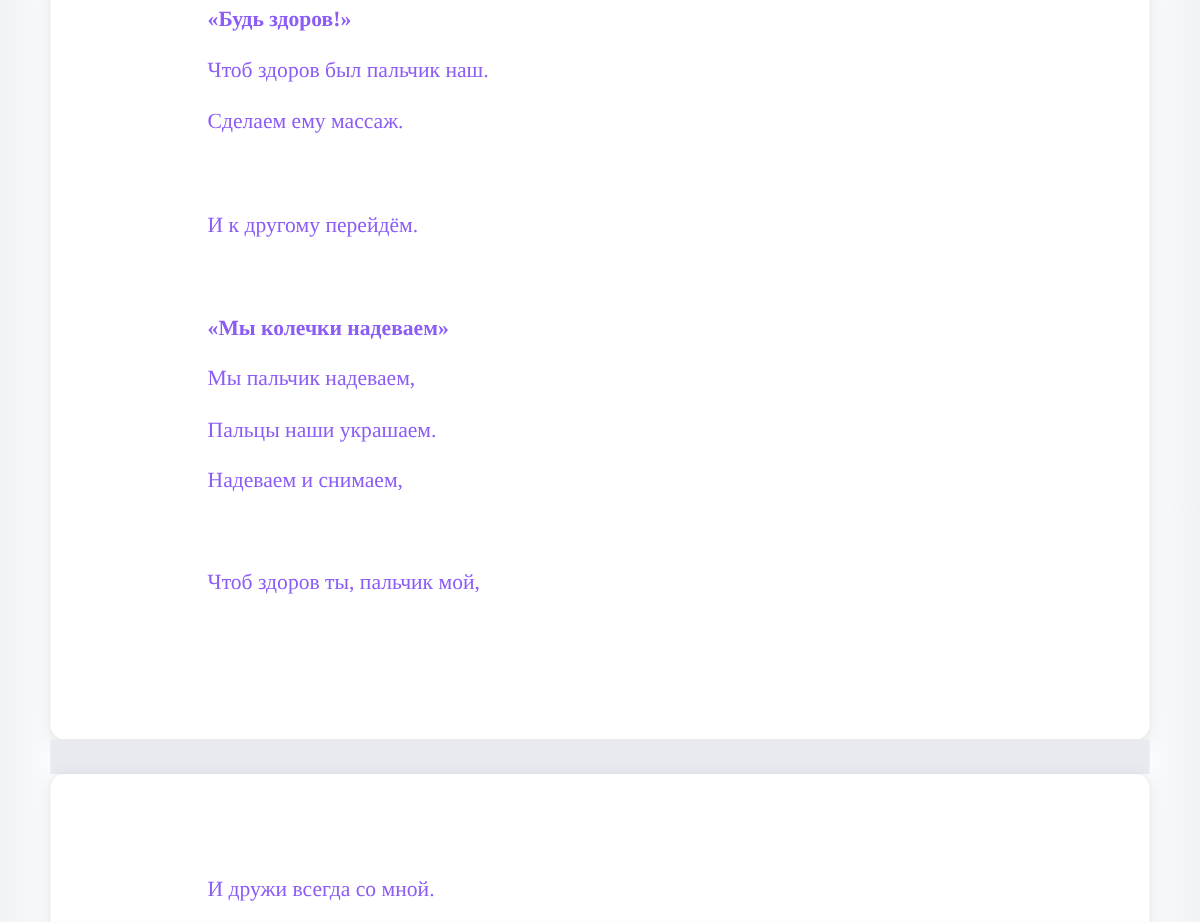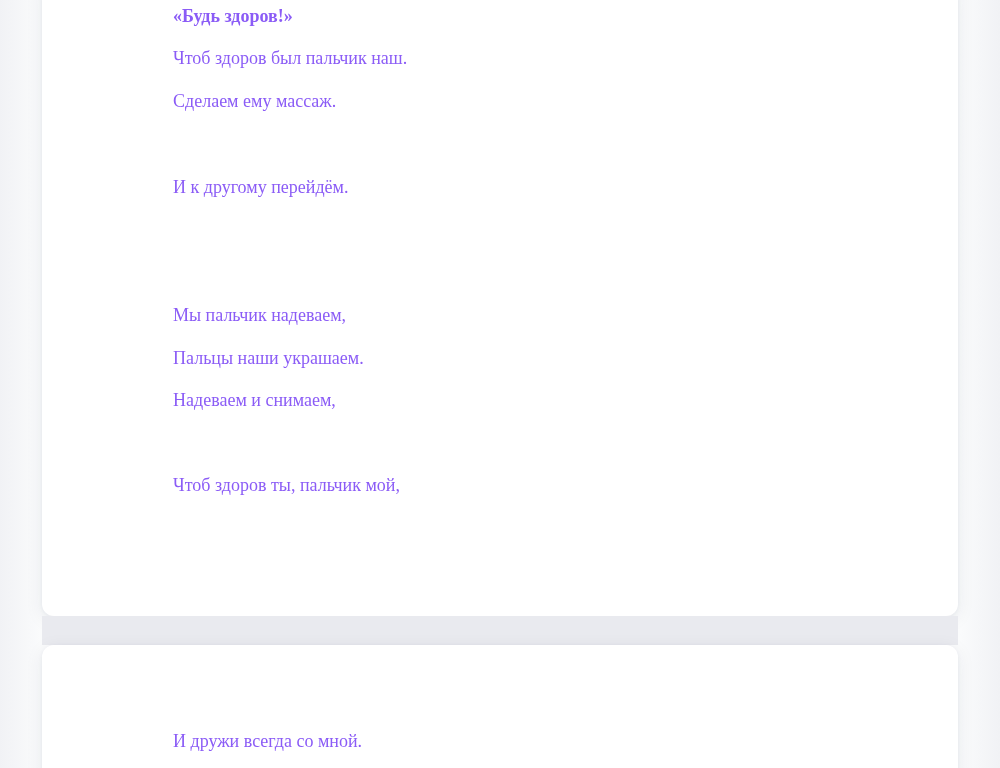--- a/index.html
+++ b/index.html
@@ -57,20 +57,21 @@
 </head>
 <body>
 
 <div class="viewer">
 
   <div class="page page-1">
     <p class="line bold" style="top:25px">«Будь здоров!»</p>
     <p class="line" style="top:67px">Чтоб здоров был пальчик наш.</p>
     <p class="line" style="top:110px">Сделаем ему массаж.</p>
     <p class="line" style="top:196px">И к другому перейдём.</p>
+    <p class="line bold" style="top:282px">«Мы колечки надеваем»</p>
     <p class="line" style="top:324px">Мы пальчик надеваем,</p>
     <p class="line" style="top:409px">Надеваем и снимаем,</p>
     <p class="line" style="top:367px">Пальцы наши украшаем.</p>
     <p class="line" style="top:494px">Чтоб здоров ты, пальчик мой,</p>
   </div>
 
   <div class="gap"></div>
 
   <div class="page page-2">
     <p class="line" style="top:85px">И дружи всегда со мной.</p>

